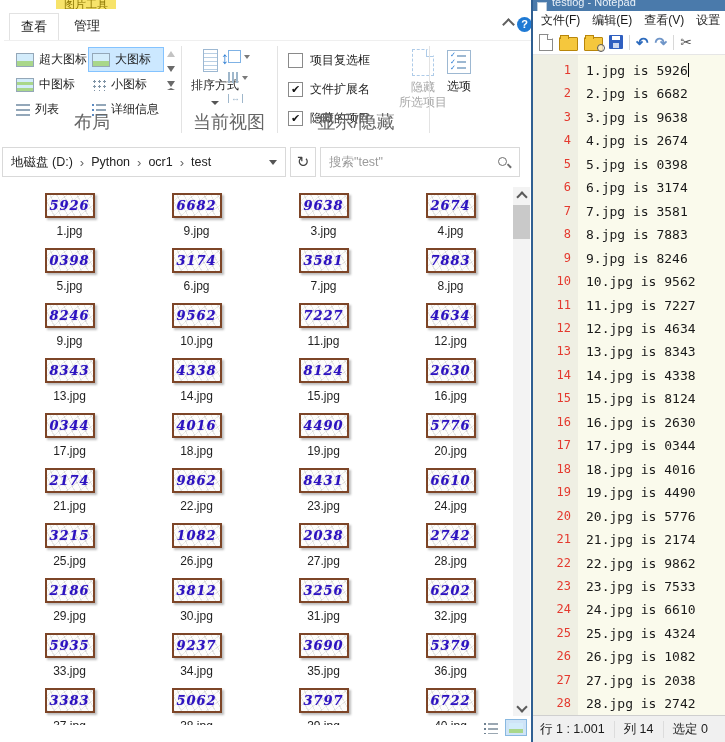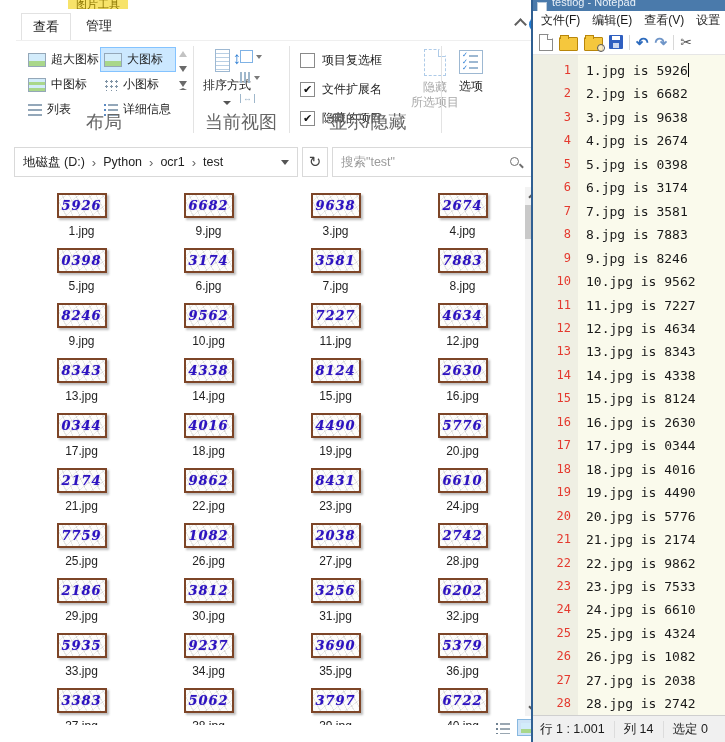--- a/index.html
+++ b/index.html
@@ -1,20 +1,20 @@
 <!DOCTYPE html>
 <html><head>
 <meta charset="utf-8">
 <style>
   html,body{margin:0;padding:0;}
   body{width:725px;height:742px;position:relative;overflow:hidden;background:#fff;
        font-family:"Liberation Sans",sans-serif;-webkit-font-smoothing:antialiased;}
 
   
-  #explorer{position:absolute;left:16px;top:0;width:531px;height:742px;background:#fff;}
+  #explorer{position:absolute;left:4px;top:0;width:531px;height:742px;background:#fff;}
 
   
   .tabstrip{position:relative;height:40px;background:#fff;}
   .ctx-tab{position:absolute;left:52px;top:0;width:60px;height:9px;background:#f7e36a;
            overflow:hidden;text-align:center;color:#8a7400;font-size:11px;}
   .ctx-tab span{display:block;margin-top:-3px;}
   .tab{position:absolute;top:13px;height:26px;line-height:26px;font-size:13px;color:#1e1e1e;
        text-align:center;cursor:default;}
   .tab.view{left:5px;width:48px;background:#fff;border:1px solid #e2e2e2;border-bottom:none;}
   .tab.manage{left:57px;width:52px;}
@@ -386,21 +386,21 @@
       </div>
       <div class="fitem">
         <div class="cap">8431</div>
         <div class="fname">23.jpg</div>
       </div>
       <div class="fitem">
         <div class="cap">6610</div>
         <div class="fname">24.jpg</div>
       </div>
       <div class="fitem">
-        <div class="cap">7759</div>
+        <div class="cap">3215</div>
         <div class="fname">25.jpg</div>
       </div>
       <div class="fitem">
         <div class="cap">1082</div>
         <div class="fname">26.jpg</div>
       </div>
       <div class="fitem">
         <div class="cap">2038</div>
         <div class="fname">27.jpg</div>
       </div>

